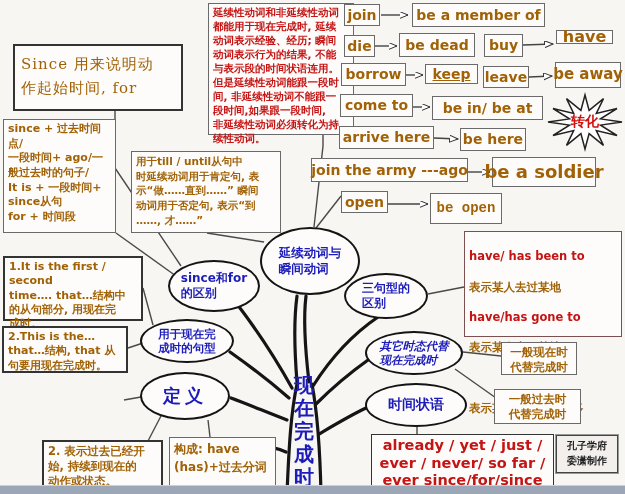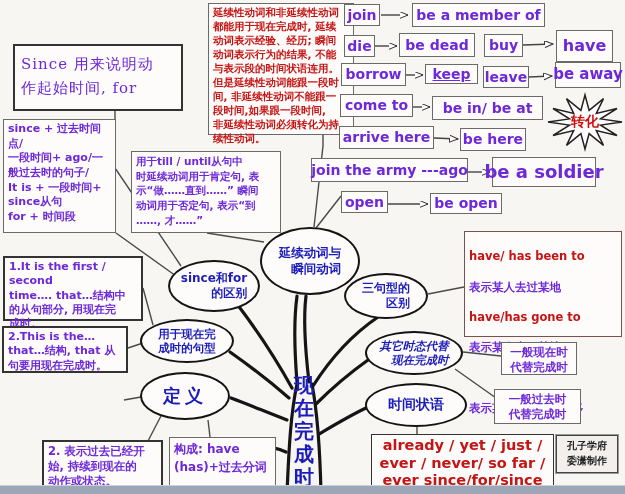--- a/index.html
+++ b/index.html
@@ -1,24 +1,24 @@
 <!DOCTYPE html>
 <html><head>
 <meta charset="utf-8">
 <style>
   html,body{margin:0;padding:0;}
   body{font-family:"DejaVu Sans",sans-serif;}
   .stage{position:relative;width:625px;height:494px;background:#f8f6f3;overflow:hidden;}
   .stage svg.overlay{position:absolute;left:0;top:0;z-index:1;}
   .box{position:absolute;background:#fdfcfa;border:1.5px solid #6a6a6a;box-sizing:border-box;
        z-index:2;white-space:pre-line;line-height:1.3;font-weight:bold;padding:2px 4px;}
-  .blue{color:#6d28d9;}
+  .blue{color:#a16207;}
   .red{color:#c41414;}
   .ellipse{position:absolute;border:2.5px solid #141414;border-radius:50%;background:#fdfcfa;
-       z-index:2;display:flex;align-items:center;justify-content:center;text-align:right;
+       z-index:2;display:flex;align-items:center;justify-content:center;text-align:left;
        white-space:pre-line;font-weight:bold;color:#1c1cba;box-sizing:border-box;line-height:1.25;}
   .word{display:flex;align-items:center;justify-content:center;text-align:center;
        font-size:14px;white-space:nowrap;padding:0;}
   .trunk-text{position:absolute;z-index:2;white-space:pre-line;font-weight:bold;color:#1c1cba;
        font-size:20px;line-height:1.15;text-align:center;}
   .burst-label{position:absolute;z-index:3;display:flex;align-items:center;justify-content:center;
        font-weight:bold;font-size:14px;color:#d01010;}
   .credit-box{font-size:10px;color:#222;background:#f2efec;border:1.5px solid #444;outline:1px solid #999;}
   .bottom-bar{position:absolute;left:0;right:0;bottom:0;height:8px;background:#9ba6b6;
        border-top:1px solid #c9d0da;z-index:4;}
@@ -126,33 +126,33 @@
 动作或状态。</div>
 
   <div class="box blue" style="left:169px;top:437px;width:107px;height:52px;font-size:12px;line-height:1.5;">构成:  have
 (has)+过去分词</div>
 
   <div class="box blue word" style="left:344px;top:4px;width:36px;height:22px;">join</div>
   <div class="box blue word" style="left:412px;top:3px;width:133px;height:24px;">be a member of</div>
   <div class="box blue word" style="left:344px;top:35px;width:31px;height:22px;">die</div>
   <div class="box blue word" style="left:399px;top:33px;width:76px;height:24px;">be dead</div>
   <div class="box blue word" style="left:484px;top:34px;width:39px;height:23px;">buy</div>
-  <div class="box blue word" style="left:556px;top:30px;width:57px;height:32px;font-size:16px;">have</div>
+  <div class="box blue word" style="left:556px;top:30px;width:57px;height:14px;font-size:16px;">have</div>
   <div class="box blue word" style="left:341px;top:63px;width:65px;height:23px;">borrow</div>
   <div class="box blue word" style="left:425px;top:64px;width:53px;height:20px;text-decoration:underline;">keep</div>
   <div class="box blue word" style="left:483px;top:66px;width:46px;height:22px;">leave</div>
   <div class="box blue word" style="left:555px;top:62px;width:66px;height:26px;font-size:15px;">be away</div>
   <div class="box blue word" style="left:340px;top:94px;width:73px;height:23px;">come to</div>
   <div class="box blue word" style="left:432px;top:96px;width:111px;height:24px;">be in/ be at</div>
   <div class="box blue word" style="left:339px;top:126px;width:95px;height:23px;">arrive here</div>
   <div class="box blue word" style="left:460px;top:128px;width:66px;height:23px;">be here</div>
   <div class="box blue word" style="left:311px;top:158px;width:157px;height:24px;">join the army ---ago</div>
   <div class="box blue word" style="left:492px;top:157px;width:104px;height:30px;font-size:18px;">be a soldier</div>
   <div class="box blue word" style="left:341px;top:191px;width:47px;height:22px;">open</div>
-  <div class="box blue word" style="left:430px;top:193px;width:72px;height:21px;">be open</div>
+  <div class="box blue word" style="left:430px;top:193px;width:72px;height:31px;font-family:Liberation Mono, monospace;">be open</div>
 
   <div class="burst-label" style="left:560px;top:110px;width:50px;height:24px;">转化</div>
 
   <div class="box" style="left:464px;top:231px;width:158px;height:106px;font-size:11.5px;line-height:1.32;border-color:#7a5050;">
     <span class="red">have/ has been to</span><br>
     <span class="blue">表示某人去过某地</span><br>
     <span class="red">have/has gone to</span><br>
     <span class="blue">表示某人去了某地</span><br>
     <br>
     <span class="blue">表示某人在某地带了多</span>

